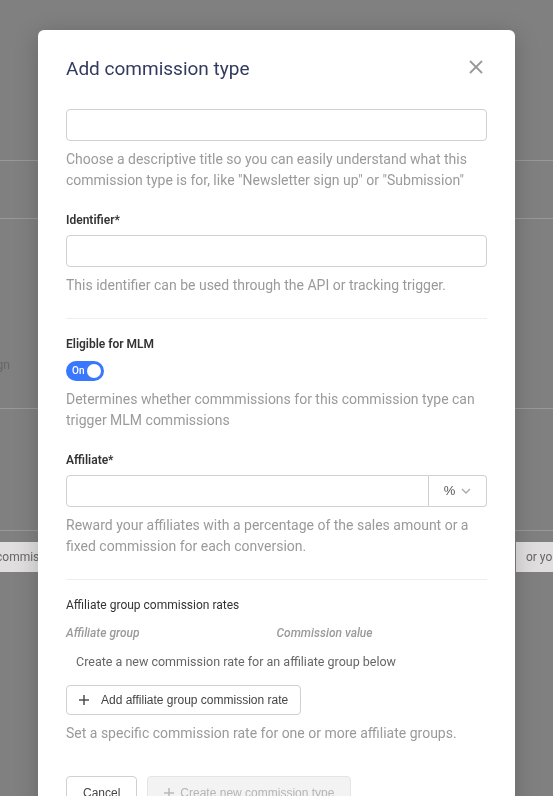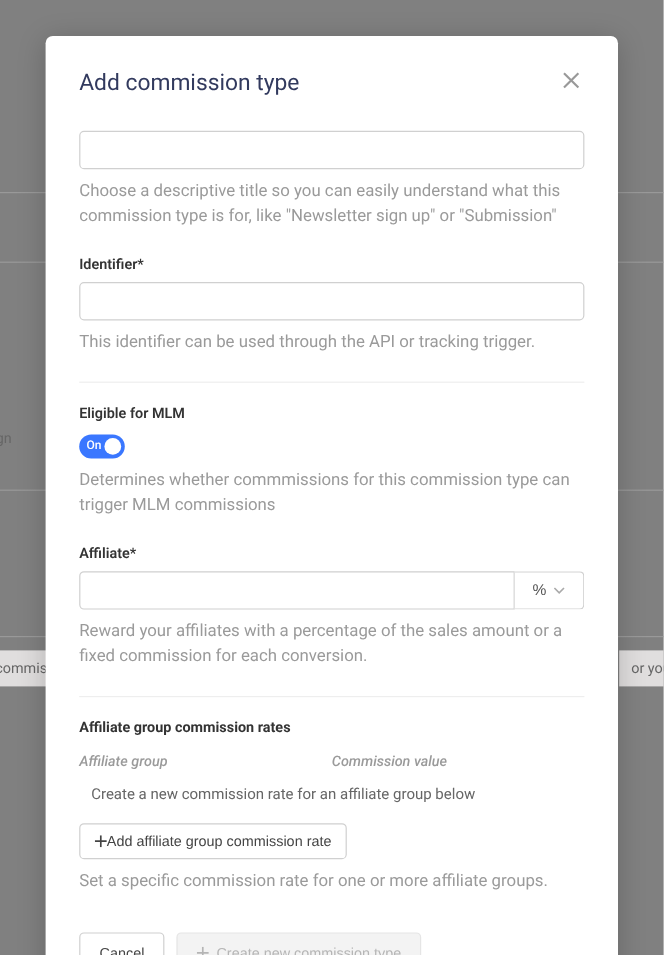--- a/index.html
+++ b/index.html
@@ -83,32 +83,32 @@
     align-items: center;
     justify-content: center;
     gap: 6px;
     background: #fff;
     cursor: pointer;
     font-size: 13px;
     color: #555;
   }
   .commission-unit svg { width: 10px; height: 6px; }
 
-  .section-title { font-size: 12px; font-weight: 700; color: #333; margin-bottom: 14px; }
+  .section-title { font-size: 12px; font-weight: 400; color: #333; margin-bottom: 14px; }
   .table-headers { display: flex; margin-bottom: 14px; font-style: italic; }
   .th { font-size: 12px; color: #9a9a9a; font-weight: 500; }
   .th-group { flex: 1; }
   .th-value { flex: 1; }
 
   .empty-msg { font-size: 12.5px; color: #666; margin: 0 0 16px 10px; }
 
   .add-btn {
     display: inline-flex;
     align-items: center;
-    gap: 0;
+    gap: 12px;
     border: 1px solid #d0d0d0;
     background: #fff;
     border-radius: 4px;
     padding: 7px 12px;
     font-size: 12px;
     color: #444;
     cursor: pointer;
   }
   .add-btn svg { width: 10px; height: 10px; }
 

